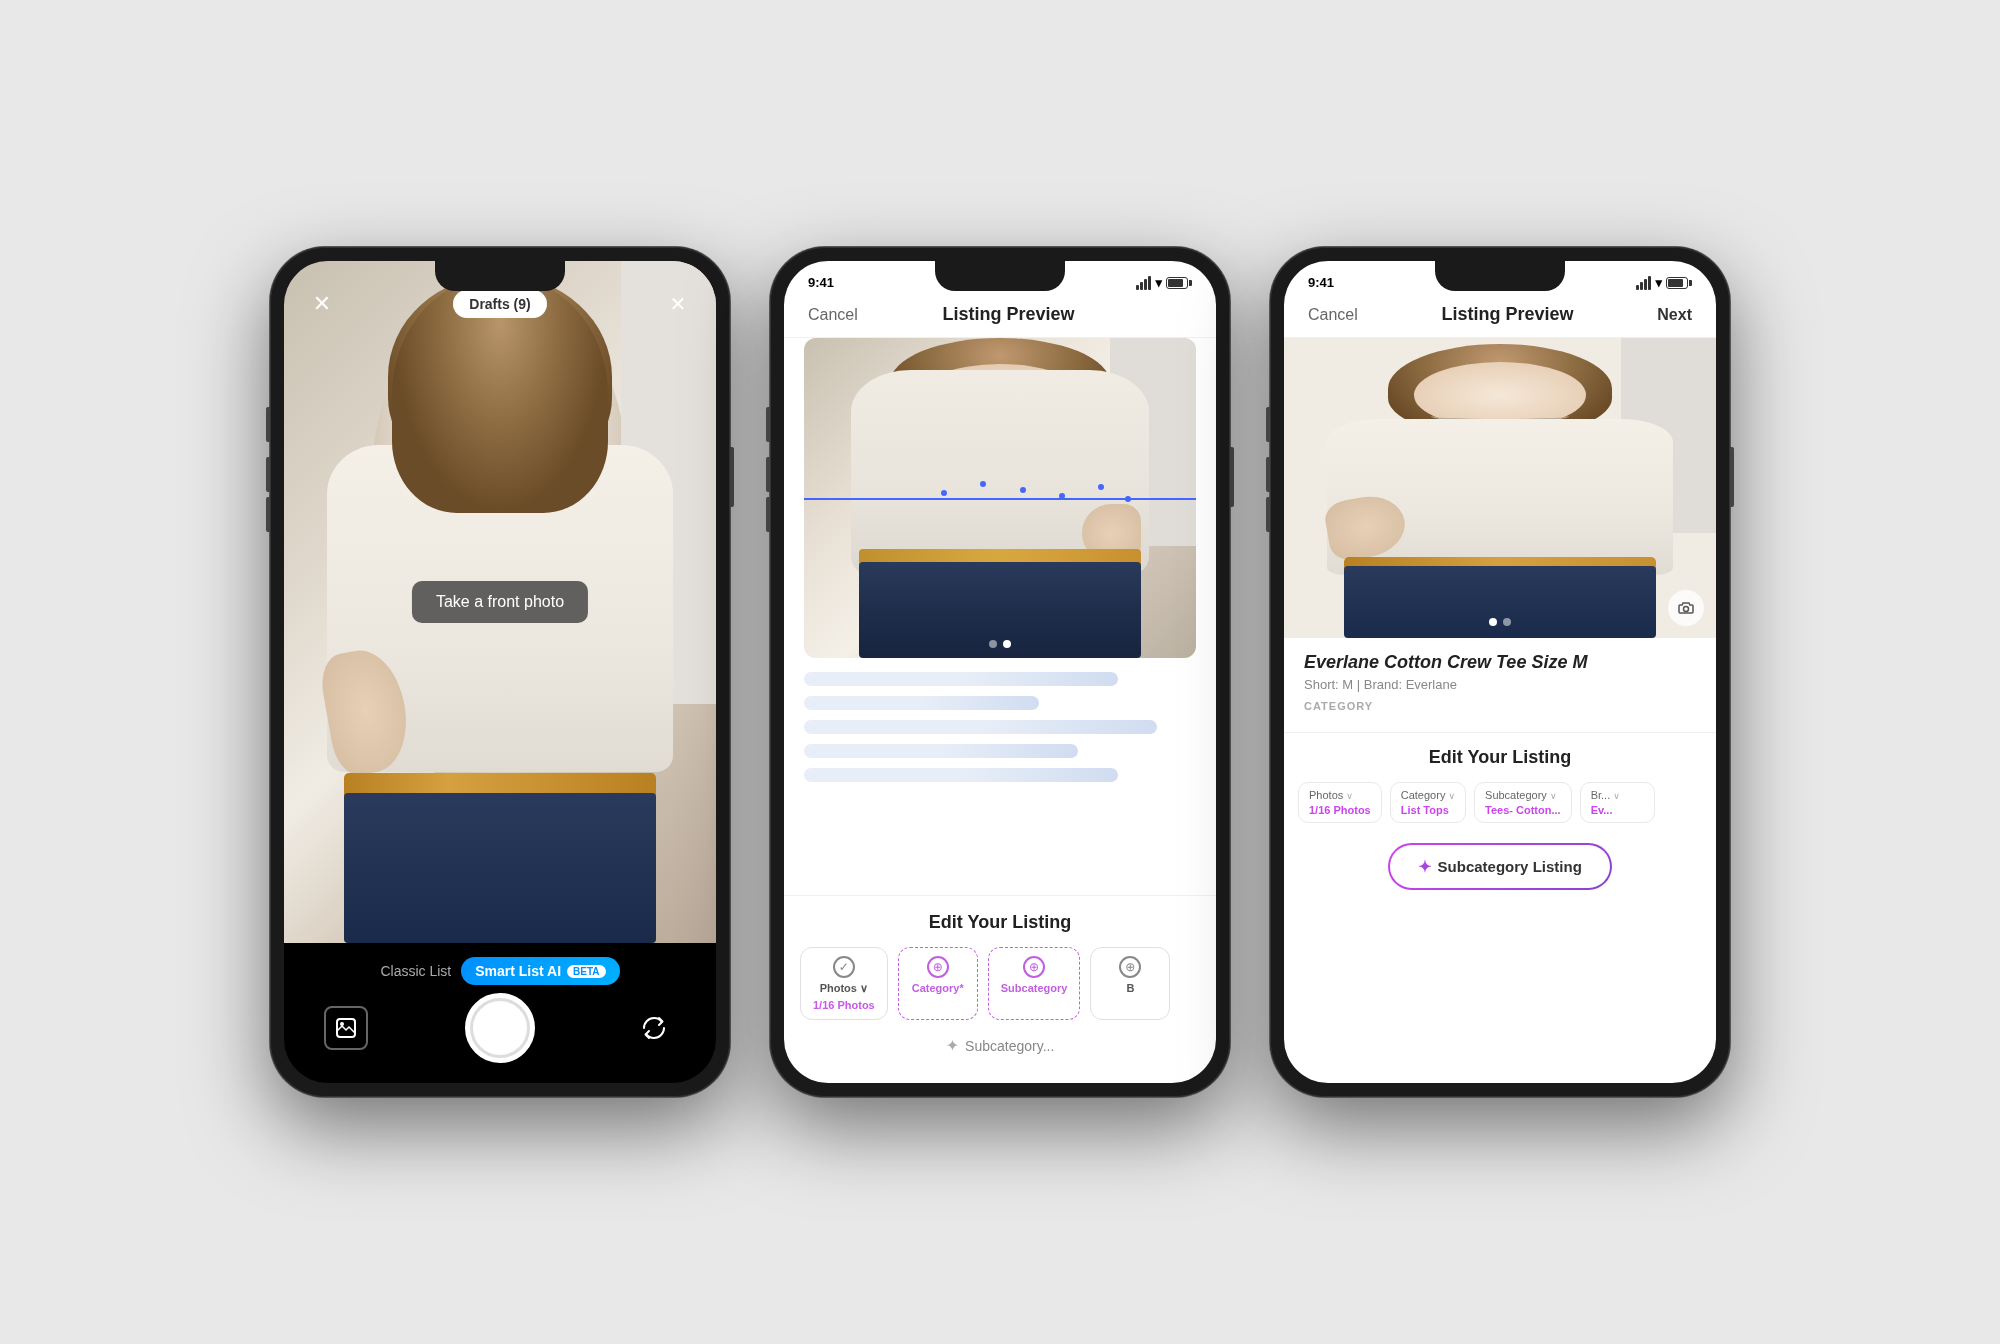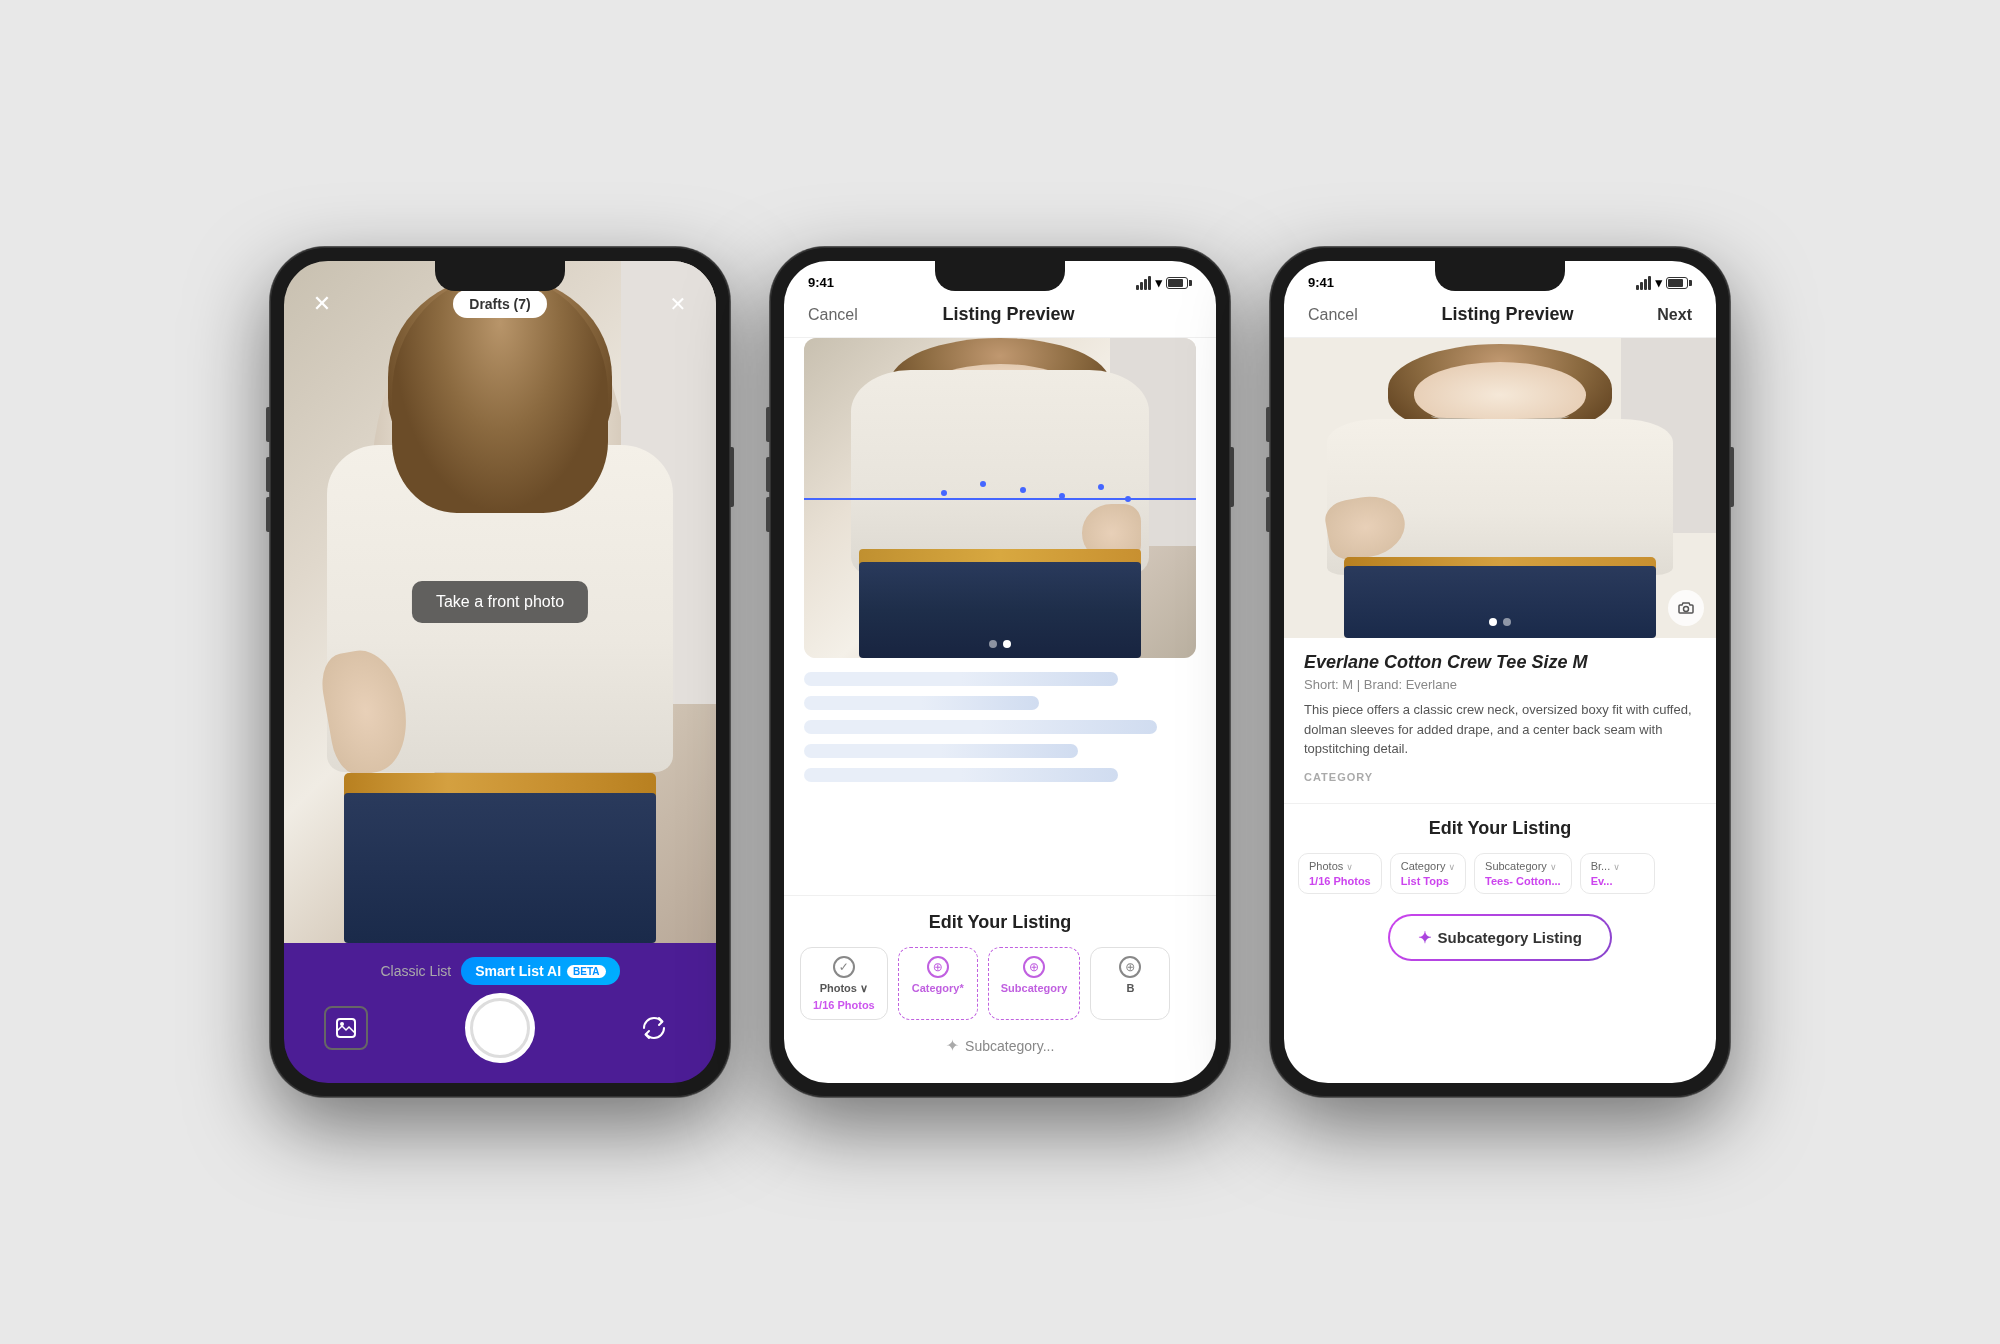--- a/index.html
+++ b/index.html
@@ -191,21 +191,21 @@
       display: flex;
       align-items: center;
       justify-content: center;
       color: white;
       font-size: 20px;
     }
 
     
     .camera-bottom-bar {
       height: 140px;
-      background: #4c1d95;
+      background: #000000;
       display: flex;
       flex-direction: column;
       align-items: center;
       justify-content: space-between;
       padding: 14px 0 20px;
     }
 
     .listing-mode-toggle {
       display: flex;
       align-items: center;
@@ -836,21 +836,21 @@
               <div style="position:absolute;bottom:25%;left:10%;width:18%;height:18%;background:radial-gradient(ellipse,#e8d0b8 0%,#d4bca0 100%);border-radius:30% 50% 50% 30%;transform:rotate(-10deg);"></div>
 
               <div style="position:absolute;bottom:18%;left:14%;width:72%;height:7%;background:linear-gradient(90deg,#b88020,#d4a040,#c89030,#b88020);border-radius:5px;"></div>
 
               <div style="position:absolute;bottom:0;left:14%;width:72%;height:22%;background:linear-gradient(180deg,#2a3a5c,#1a2a4a);border-radius:4px;"></div>
             </div>
           </div>
 
           <div class="camera-top-bar">
             <div class="camera-x-btn">✕</div>
-            <div class="drafts-pill">Drafts (7)</div>
+            <div class="drafts-pill">Drafts (9)</div>
             <div class="camera-magic-btn">✕</div>
           </div>
 
           <div class="take-photo-label">Take a front photo</div>
         </div>
 
         <div class="camera-bottom-bar">
           <div class="listing-mode-toggle">
             <span class="classic-list-label">Classic List</span>
             <div class="smart-list-pill">
@@ -1044,21 +1044,20 @@
 
           <div class="listing-dots-row">
             <div class="dot-indicator active"></div>
             <div class="dot-indicator"></div>
           </div>
         </div>
 
         <div class="listing-info">
           <div class="listing-title-text">Everlane Cotton Crew Tee Size M</div>
           <div class="listing-meta">Short: M  |  Brand: Everlane</div>
-          <div class="listing-desc">This piece offers a classic crew neck, oversized boxy fit with cuffed, dolman sleeves for added drape, and a center back seam with topstitching detail.</div>
           <div class="category-label">CATEGORY</div>
         </div>
 
         <div class="edit-listing-section2">
           <div class="edit-listing-title">Edit Your Listing</div>
           <div class="edit-tabs-row2">
 
             <div class="edit-tab2">
               <span class="tab2-label">Photos <span class="tab2-chevron">∨</span></span>
               <span class="tab2-value">1/16 Photos</span>

